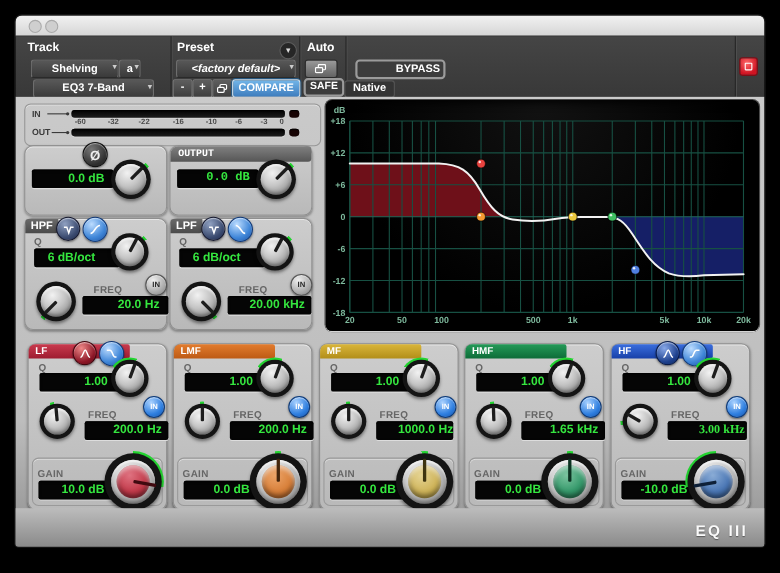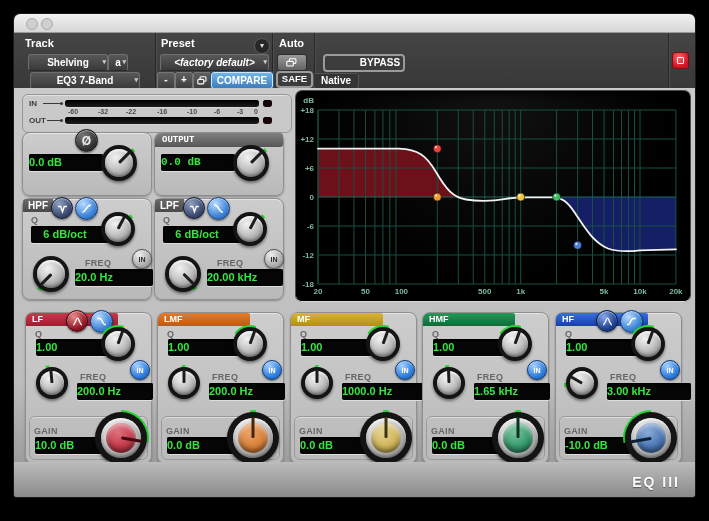--- a/index.html
+++ b/index.html
@@ -19,21 +19,21 @@
   .bypass{position:absolute;background:#3c3c3c;border:2px solid #9b9b9b;border-radius:4px;color:#fff;font-size:10px;font-weight:bold;text-align:center;line-height:13px;}
   .native{position:absolute;background:#343434;border:1px solid #555;border-radius:3px;color:#fff;font-size:10px;font-weight:bold;text-align:center;line-height:14px;}
   .autob{position:absolute;background:linear-gradient(#9a9a9a,#636363);border:1px solid #2c2c2c;border-radius:3px;}
   .chev{position:absolute;width:14px;height:14px;border-radius:50%;background:#262626;border:1px solid #5c5c5c;color:#ddd;font-size:8px;text-align:center;line-height:13px;}
   .target{position:absolute;width:15px;height:15px;border-radius:3px;background:radial-gradient(circle at 40% 30%,#ff6a6a,#cf1322 70%);border:1px solid #7e0d16;}
   .target i{position:absolute;left:4px;top:4px;width:5px;height:5px;border:1.5px solid #fff;border-radius:1px;}
   
   .main{position:absolute;left:0;top:74px;width:100%;height:409px;background:linear-gradient(#cacaca 0%,#bdbdbd 72%,#8f8f8f 100%);}
   .grp{position:absolute;background:linear-gradient(#cdcdcd,#b9b9b9);border:1px solid #8f8f8f;border-radius:8px;box-shadow:inset 0 1px 0 #e6e6e6,0 1px 2px rgba(0,0,0,.3);}
   .hdrbar{position:absolute;left:0;top:0;height:14px;background:linear-gradient(#808080,#565656);border-radius:7px 3px 3px 0;color:#fff;font-size:9px;font-weight:bold;line-height:14px;padding-left:7px;box-sizing:border-box;}
-  .lcd{position:absolute;background:#050505;border-radius:2px;color:#35e63f;font-size:11px;font-weight:bold;box-shadow:inset 0 1px 2px #000,0 1px 0 #ddd;line-height:17px;}
+  .lcd{position:absolute;background:#050505;border-radius:2px;color:#35e63f;font-size:11px;font-weight:bold;text-align:right;box-shadow:inset 0 1px 2px #000,0 1px 0 #ddd;line-height:17px;}
   .lbl{position:absolute;color:#666;font-size:9px;font-weight:bold;letter-spacing:.3px;}
   .tab{position:absolute;color:#fff;font-size:10px;font-weight:bold;background:linear-gradient(#6a6a6a,#4a4a4a);border-radius:3px 0 3px 0;padding:0 5px;line-height:13px;}
   
   .knob{position:absolute;border-radius:50%;}
   .knob .arc{position:absolute;inset:0;border-radius:50%;}
   .knob .ring{position:absolute;inset:2px;border-radius:50%;background:#141414;box-shadow:0 2px 3px rgba(0,0,0,.45);}
   .knob .face{position:absolute;border-radius:50%;background:radial-gradient(circle at 38% 30%,#f2f2f2,#c4c4c4 45%,#929292 80%,#6e6e6e);box-shadow:inset 0 -2px 3px rgba(0,0,0,.3),inset 0 2px 2px rgba(255,255,255,.8);}
   .k38 .face{inset:6px;} .k40 .face{inset:6px;} .k36 .face{inset:6px;} .k56 .face{inset:8px;}
   .knob .ptr{position:absolute;left:50%;top:50%;width:2.5px;height:38%;margin-left:-1.25px;background:#1d1d1d;transform-origin:50% 0;border-radius:1px;}
   .k56 .cap{position:absolute;inset:13px;border-radius:50%;box-shadow:inset 0 3px 4px rgba(255,255,255,.55),inset 0 -3px 5px rgba(0,0,0,.45);}
@@ -369,21 +369,21 @@
           <div class="ptr" style="transform:rotate(200deg);"></div>
       </div>
       <div class="rb inb" style="left:104px;top:47px;width:18px;height:18px;">IN</div>
       <div class="lbl" style="left:54px;top:59px;">FREQ</div>
       <div class="knob k36" style="left:8px;top:52px;width:36px;height:36px;">
         <div class="arc" style="background:conic-gradient(from 352deg,#25d632 0 13deg,transparent 0);"></div>
           <div class="ring"></div>
           <div class="face"></div>
           <div class="ptr" style="transform:rotate(180deg);"></div>
       </div>
-      <div class="lcd" style="left:51px;top:70px;width:70px;height:17px;padding-right:22px;">1000.0 Hz</div>
+      <div class="lcd" style="left:51px;top:70px;width:70px;height:17px;padding-right:0;">1000.0 Hz</div>
       <div class="gainbox"></div>
       <div class="lbl" style="left:8px;top:113px;">GAIN</div>
       <div class="lcd" style="left:9px;top:124px;width:60px;height:17px;padding-right:10px;">0.0 dB</div>
       <div class="knob k56" style="left:67px;top:97px;width:56px;height:56px;">
         <div class="arc" style="background:conic-gradient(from 354deg,#25d632 0 12deg,transparent 0);"></div>
           <div class="ring"></div>
           <div class="face"></div>
           <div class="cap" style="background:radial-gradient(circle at 40% 30%,#e5d494,#cfb45a 55%,#a68c34);"></div>
           <div class="ptr" style="transform:rotate(180deg);background:#3e3410;"></div>
       </div>
@@ -442,21 +442,21 @@
       </div>
       <div class="rb inb" style="left:104px;top:47px;width:18px;height:18px;">IN</div>
       <div class="lbl" style="left:54px;top:59px;">FREQ</div>
       <div class="knob k36" style="left:8px;top:52px;width:36px;height:36px;">
         <div class="arc" style="background:conic-gradient(from 258deg,#25d632 0 13deg,transparent 0);"></div>
           <div class="ptr" style="transform:rotate(120deg);"></div>
           <div class="ring"></div>
           <div class="face"></div>
           <div class="ptr" style="transform:rotate(120deg);"></div>
       </div>
-      <div class="lcd" style="left:51px;top:70px;width:70px;height:17px;padding-right:14px;">3.00 kHz</div>
+      <div class="lcd" style="left:51px;top:70px;width:70px;height:17px;padding-right:2px;font-family:Liberation Serif, serif;">3.00 kHz</div>
       <div class="gainbox"></div>
       <div class="lbl" style="left:8px;top:113px;">GAIN</div>
       <div class="lcd" style="left:9px;top:124px;width:60px;height:17px;padding-right:6px;">-10.0 dB</div>
       <div class="knob k56" style="left:67px;top:97px;width:56px;height:56px;">
         <div class="arc" style="background:conic-gradient(from 260deg,#25d632 0 100deg,transparent 0);"></div>
           <div class="ring"></div>
           <div class="face"></div>
           <div class="cap" style="background:radial-gradient(circle at 40% 30%,#8aacd6,#4b77b5 55%,#2f5488);"></div>
           <div class="ptr" style="transform:rotate(80deg);background:#0e2038;"></div>
       </div>

